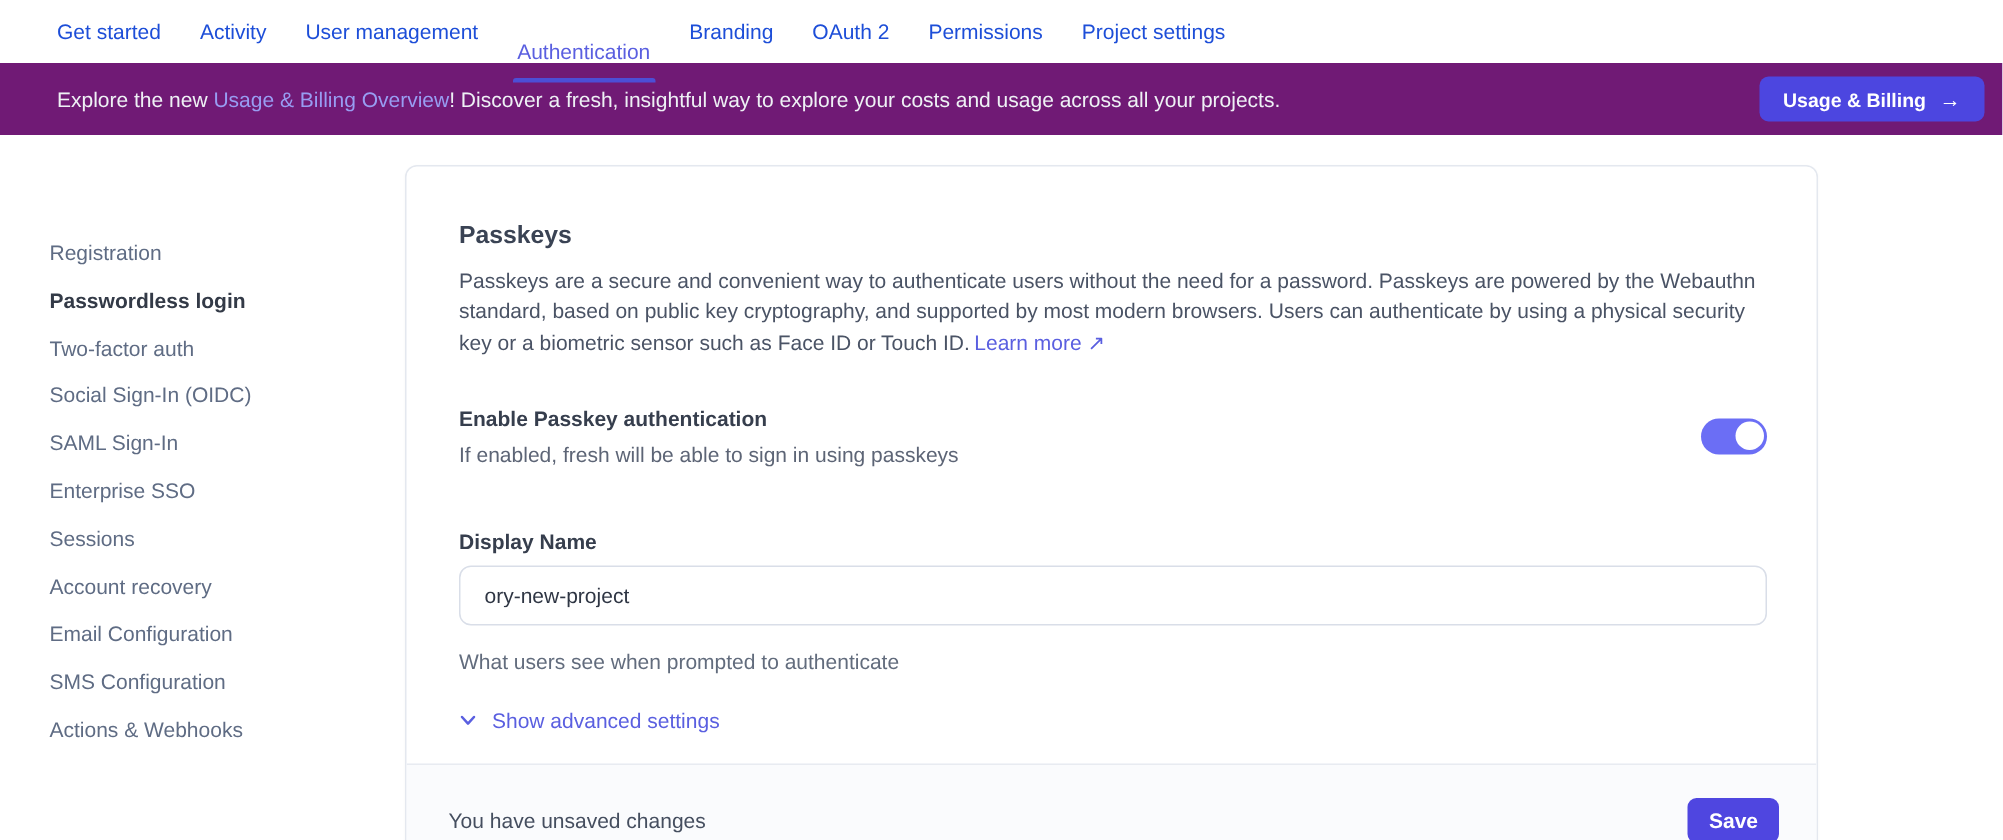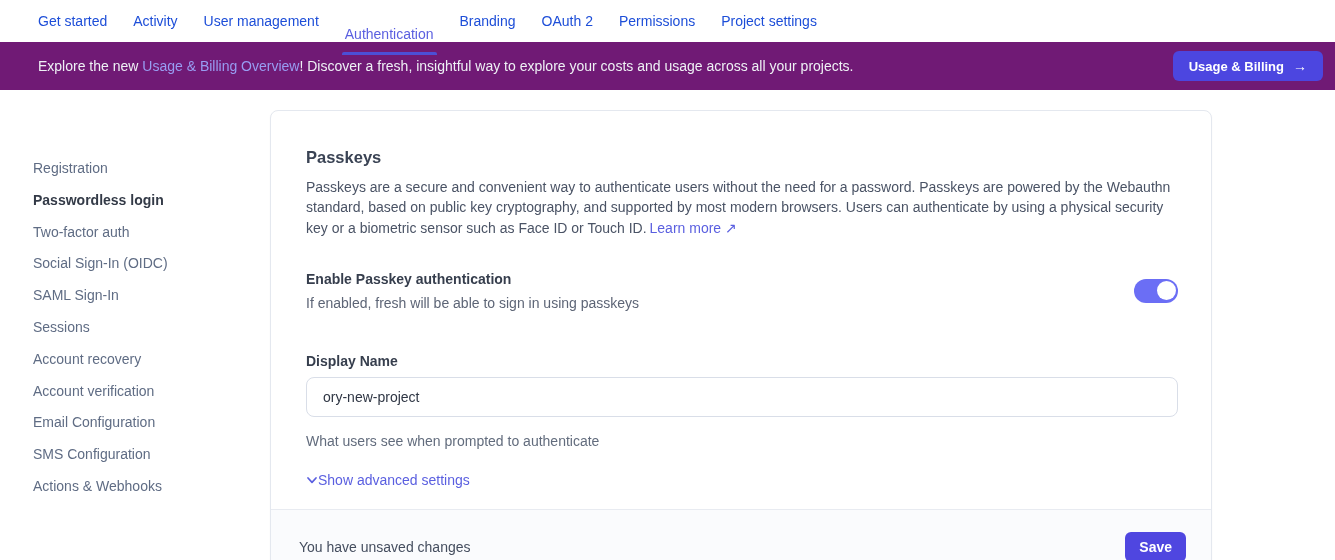--- a/index.html
+++ b/index.html
@@ -186,20 +186,21 @@
     color: #2f3644;
     background: #ffffff;
     outline: none;
   }
   .input-help { margin-top: 14px; color: #626c7d; }
 
   .advanced-row {
     margin-top: 21px;
     display: flex;
     align-items: center;
+    gap: 10px;
     color: #5a5fe0;
     font-size: 14px;
     cursor: pointer;
     width: fit-content;
   }
   .advanced-row svg { display: block; }
 
   
   .card-footer {
     flex: 1;
@@ -257,23 +258,23 @@
 
 <div class="content-wrap">
 
   <aside class="sidebar">
     <ul>
       <li>Registration</li>
       <li class="active">Passwordless login</li>
       <li>Two-factor auth</li>
       <li>Social Sign-In (OIDC)</li>
       <li>SAML Sign-In</li>
+      <li>Enterprise SSO</li>
       <li>Sessions</li>
       <li>Account recovery</li>
-      <li>Account verification</li>
       <li>Email Configuration</li>
       <li>SMS Configuration</li>
       <li>Actions &amp; Webhooks</li>
     </ul>
   </aside>
 
   <section class="card">
     <div class="card-content">
       <h2 class="card-title">Passkeys</h2>
       <p class="card-desc"><span>Passkeys are a secure and convenient way to authenticate users without the need for a password. Passkeys are powered by the Webauthn standard, based on public key cryptography, and supported by most modern browsers. Users can authenticate by using a physical security key or a biometric sensor such as Face ID or Touch ID.</span><a class="learn-more"><span>Learn more</span> <span>↗</span></a></p>

